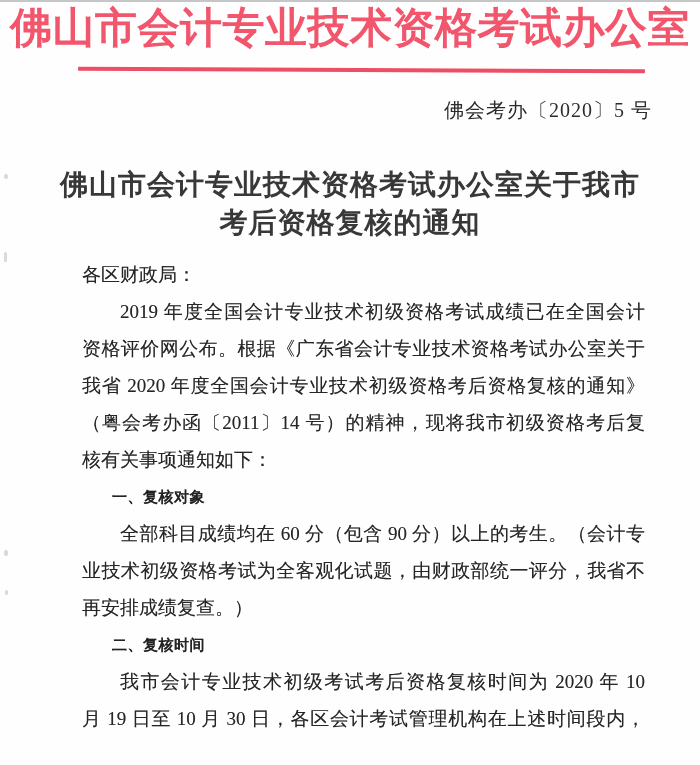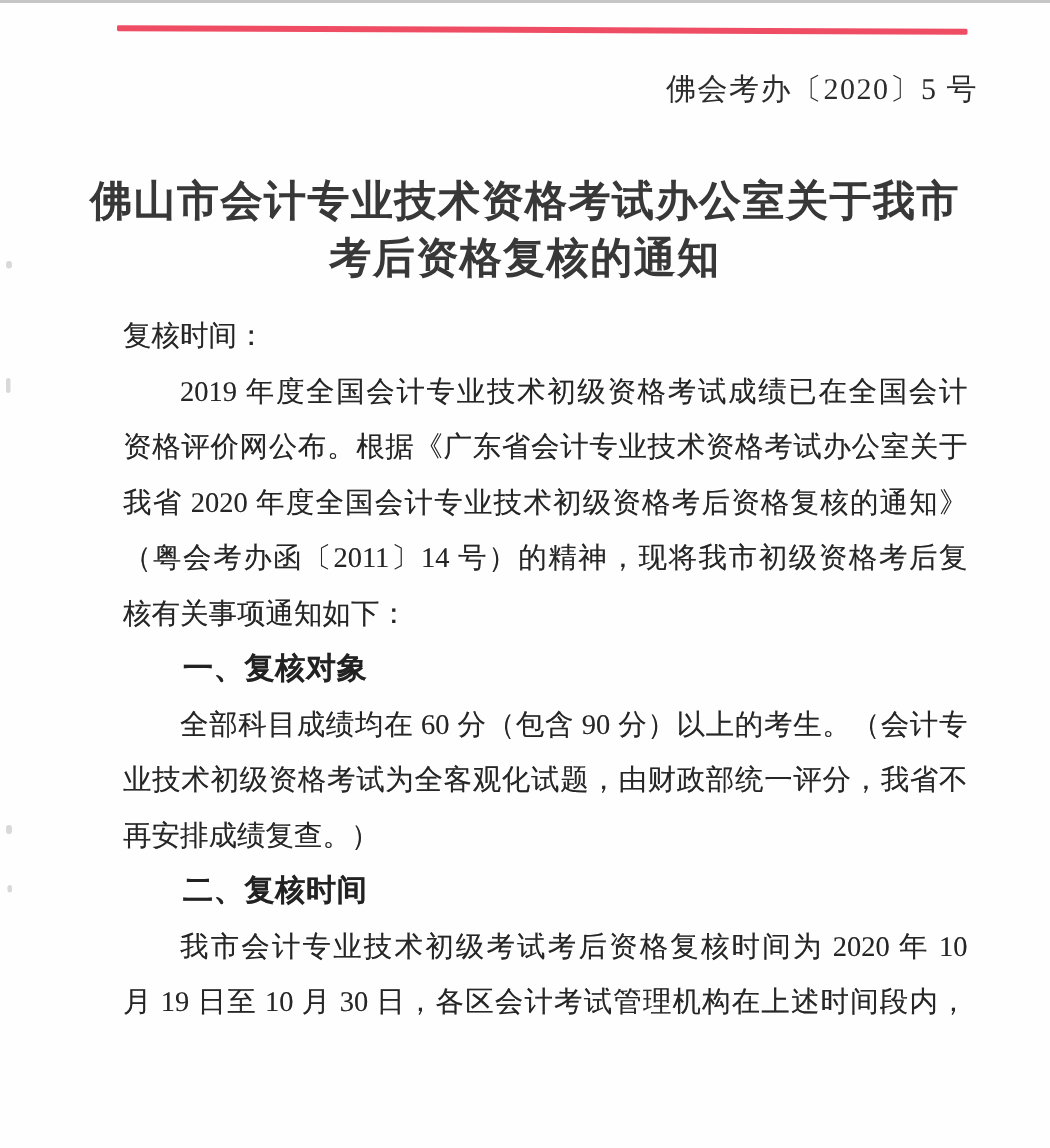--- a/index.html
+++ b/index.html
@@ -69,21 +69,21 @@
     min-height: 37px;
   }
   .line.indent { text-indent: 2em; }
   .line.just {
     text-align: justify;
     text-align-last: justify;
   }
   .line.heading {
     font-family: "Liberation Sans", "DejaVu Sans", sans-serif;
     font-weight: 700;
-    font-size: 20px;
+    font-size: 15px;
     color: #222222;
     letter-spacing: 0.5px;
   }
   
   .speck {
     position: absolute;
     background: #b9b9b9;
     opacity: 0.55;
     border-radius: 2px;
   }
@@ -95,33 +95,34 @@
 </head>
 <body>
 
 <div class="page">
 
   <div class="speck s1"></div>
   <div class="speck s2"></div>
   <div class="speck s3"></div>
   <div class="speck s4"></div>
 
+  <div class="org-name">佛山市会计专业技术资格考试办公室</div>
 
   <div class="red-rule"></div>
 
   <div class="doc-number">佛会考办〔2020〕5 号</div>
 
   <div class="doc-title">
     <div class="title-line">佛山市会计专业技术资格考试办公室关于我市</div>
     <div class="title-line">考后资格复核的通知</div>
   </div>
 
   <div class="doc-body">
 
-    <div class="line">复核时间：</div>
+    <div class="line">各区财政局：</div>
 
     <div class="line indent just">2019 年度全国会计专业技术初级资格考试成绩已在全国会计</div>
     <div class="line just">资格评价网公布。根据《广东省会计专业技术资格考试办公室关于</div>
     <div class="line just">我省 2020 年度全国会计专业技术初级资格考后资格复核的通知》</div>
     <div class="line just">（粤会考办函〔2011〕14 号）的精神，现将我市初级资格考后复</div>
     <div class="line">核有关事项通知如下：</div>
 
     <div class="line heading indent">一、复核对象</div>
 
     <div class="line indent just">全部科目成绩均在 60 分（包含 90 分）以上的考生。（会计专</div>

